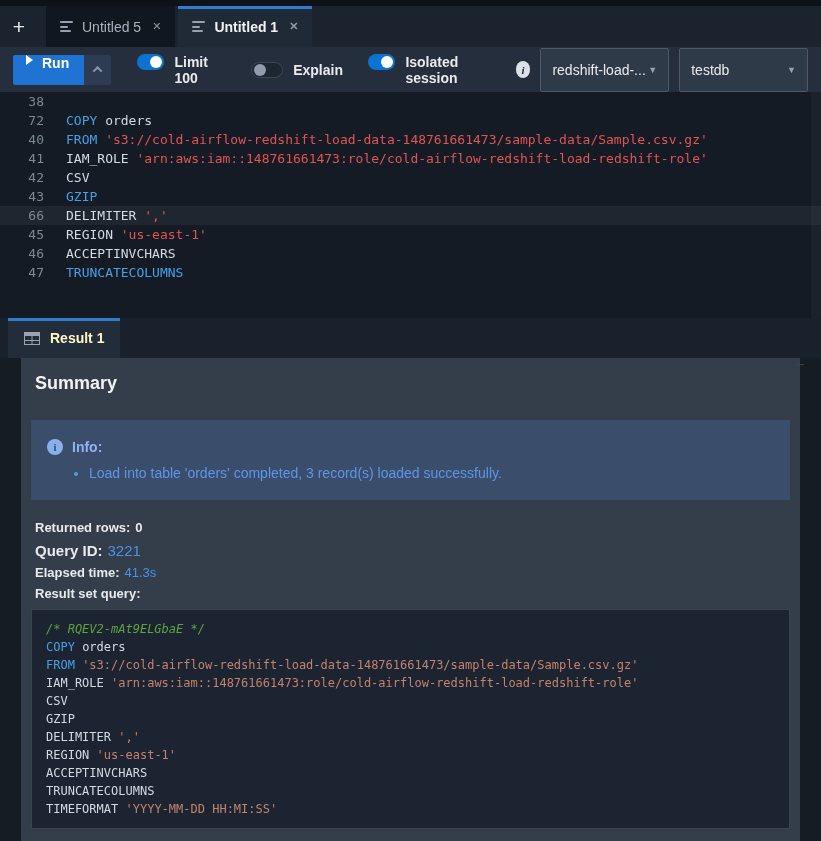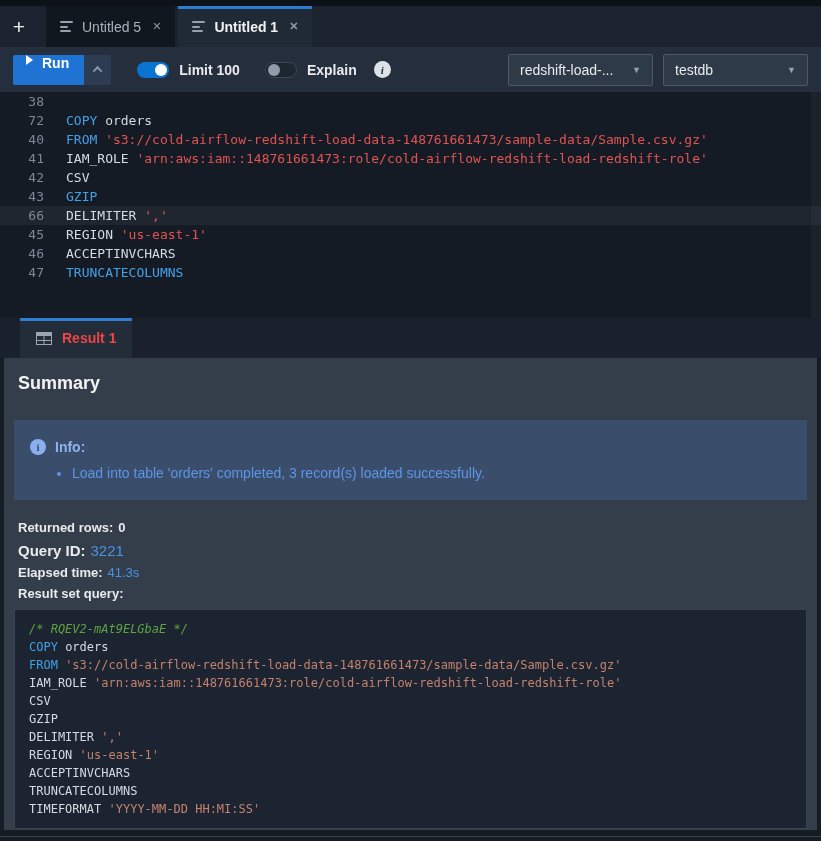--- a/index.html
+++ b/index.html
@@ -39,43 +39,43 @@
   .toggle-group{display:flex;align-items:flex-start;margin-right:25px}
   .switch{width:32px;height:16px;border-radius:9px;position:relative;display:inline-block;cursor:pointer}
   .switch .knob{width:12px;height:12px;border-radius:50%;position:absolute;top:2px}
   .switch.on{background:var(--toggle-on)}
   .switch.on .knob{background:#fff;right:2px}
   .switch.off{background:#1d2631;border:1px solid #3c4655}
   .switch.off .knob{background:#919bab;left:2px;top:1px}
   .toggle-label{color:var(--text);font-size:14px;font-weight:600;margin-left:10px}
   .info-circ{width:17px;height:17px;border-radius:50%;background:#dde2e8;color:#232e3c;font-size:11px;font-weight:700;display:inline-flex;align-items:center;justify-content:center;font-family:"Liberation Serif",serif;font-style:italic;margin-left:-8px;cursor:pointer}
   .tb-spacer{flex:1}
-  .dd{width:145px;height:32px;background:#2f3a49;border:1px solid #4e5866;border-radius:2px;display:flex;align-items:center;justify-content:space-between;padding:0 11px;color:var(--text);font-size:14px;cursor:pointer;margin-left:10px}
+  .dd{width:145px;height:44px;background:#2f3a49;border:1px solid #4e5866;border-radius:2px;display:flex;align-items:center;justify-content:space-between;padding:0 11px;color:var(--text);font-size:14px;cursor:pointer;margin-left:10px}
   .dd .caret{font-size:9px;color:#97a1ae}
 
   
   .editor{height:226px;background:var(--bg-editor);flex:none;overflow:hidden;position:relative;font-family:"DejaVu Sans Mono",monospace;font-size:13px;line-height:19px;cursor:text}
   .editor .code-line{display:flex;white-space:pre}
   .editor .code-line:first-child{margin-top:-7px}
   .editor .gutter{flex:none;width:44px;text-align:right;color:var(--gutter);user-select:none}
   .editor .code-content{margin-left:22px}
   .editor .active-line{background:rgba(255,255,255,0.05)}
   .editor-scrollbar{position:absolute;top:0;right:0;bottom:0;width:10px;background:rgba(255,255,255,0.03)}
   .tok-kw{color:var(--keyword)}
   .tok-plain{color:#d3dae2}
   .editor .tok-str{color:var(--string-editor)}
   .tok-comment{color:var(--comment);font-style:italic}
 
   
   .resultbar{height:40px;background:var(--bg-resultbar);display:flex;align-items:stretch;flex:none}
-  .rtab{display:flex;align-items:center;padding:16px 16px;margin-left:20px;background:var(--bg-rtab);color:#ef4444;font-size:14px;font-weight:600;box-shadow:inset 0 3px 0 var(--accent);cursor:pointer}
+  .rtab{display:flex;align-items:center;padding:16px 16px;margin-left:8px;background:var(--bg-rtab);color:#fef9c3;font-size:14px;font-weight:600;box-shadow:inset 0 3px 0 var(--accent);cursor:pointer}
   .rtab svg{margin-right:10px}
 
   
-  .summary-outer{flex:1;background:var(--bg-outer);padding:0 4px;display:flex;flex-direction:column;overflow:hidden}
+  .summary-outer{flex:1;background:var(--bg-outer);padding:0 21px;display:flex;flex-direction:row;overflow:hidden}
   .summary-card{flex:1;background:var(--bg-card);overflow:hidden}
   .summary-card h2{color:#f2f4f4;font-size:18px;font-weight:600;margin:14px 14px 0 14px;line-height:22px}
   .infobox{margin:26px 10px 0 10px;background:var(--bg-info);padding:17px 16px;border-radius:0}
   .info-line{display:flex;align-items:center;color:var(--info-title);font-size:14px;font-weight:700;line-height:20px}
   .alert-icon{width:16px;height:16px;border-radius:50%;background:#89b0ee;color:var(--bg-info);font-size:11px;font-weight:700;display:inline-flex;align-items:center;justify-content:center;font-family:"Liberation Serif",serif;margin-right:9px;flex:none}
   .infobox ul{margin:6px 0 0 0;padding-left:42px;color:var(--info-text);font-size:14px;line-height:20px}
   .details{margin:20px 10px 0 10px;padding-left:4px}
   .detail-row{font-size:13px;color:var(--text);font-weight:700;margin-bottom:5px;line-height:16px}
   .detail-row.large{font-size:15px;line-height:19px;margin:3px 0 5px 0}
   .detail-row .val{font-weight:400;margin-left:5px;color:var(--text)}
@@ -134,20 +134,26 @@
       <span class="toggle-label">Limit 100</span>
     </div>
 
     <div class="toggle-group">
       <span class="switch off">
           <span class="knob"></span>
         </span>
       <span class="toggle-label">Explain</span>
     </div>
 
+    <div class="toggle-group">
+      <span class="switch on">
+          <span class="knob"></span>
+        </span>
+      <span class="toggle-label">Isolated session</span>
+    </div>
 
     <span class="info-circ">i</span>
 
     <div class="tb-spacer"></div>
 
     <div class="dd">
       <span>redshift-load-...</span>
       <span class="caret">▼</span>
     </div>
     <div class="dd">

